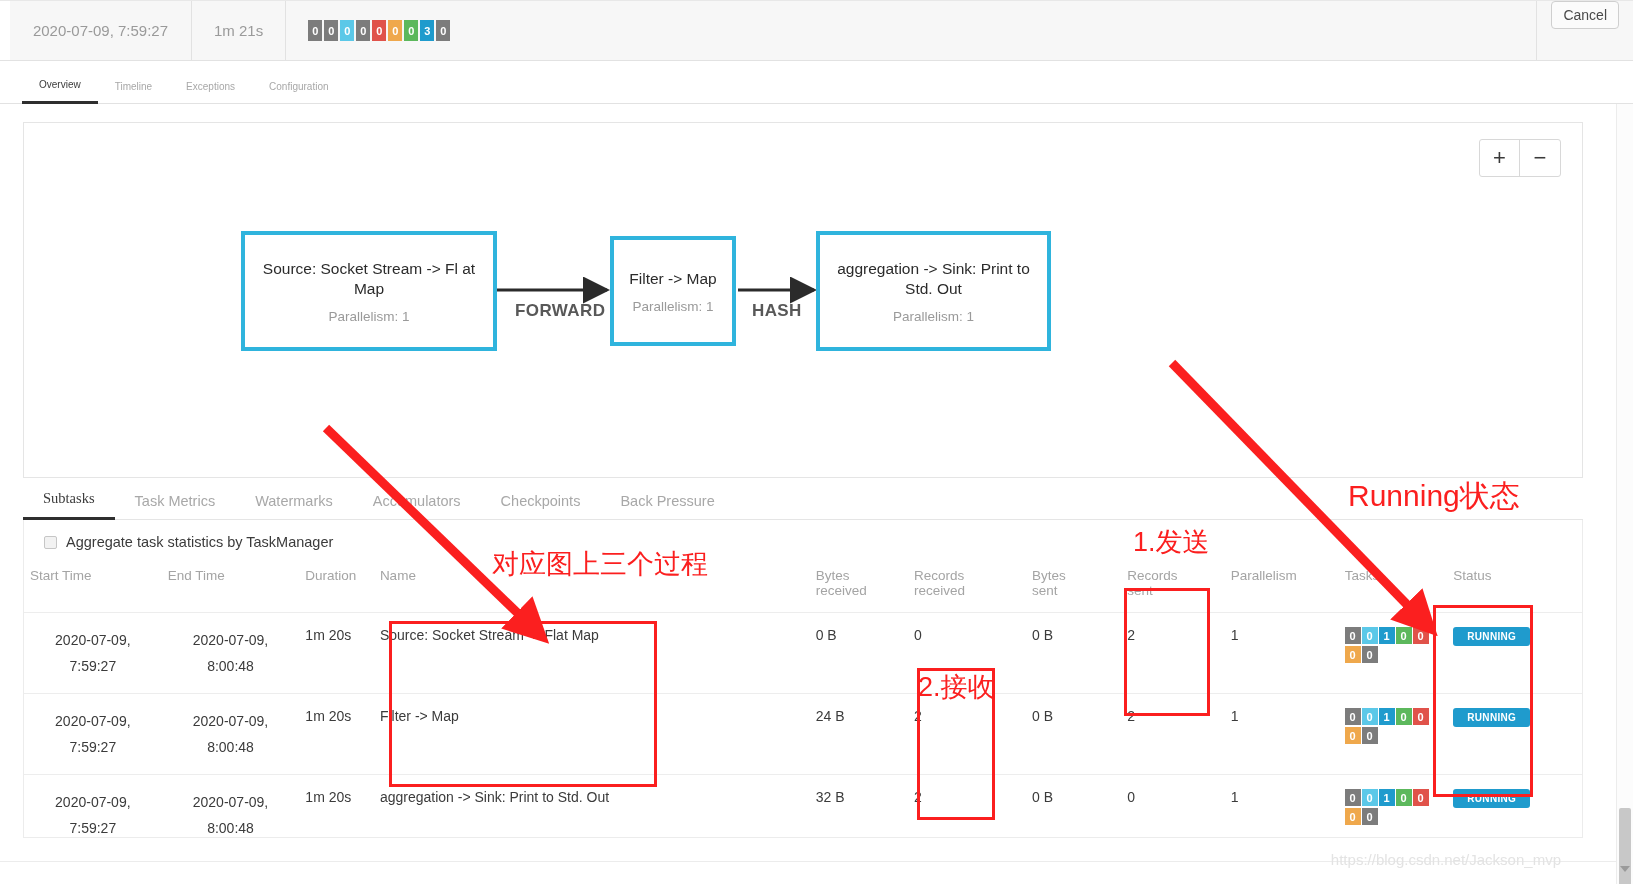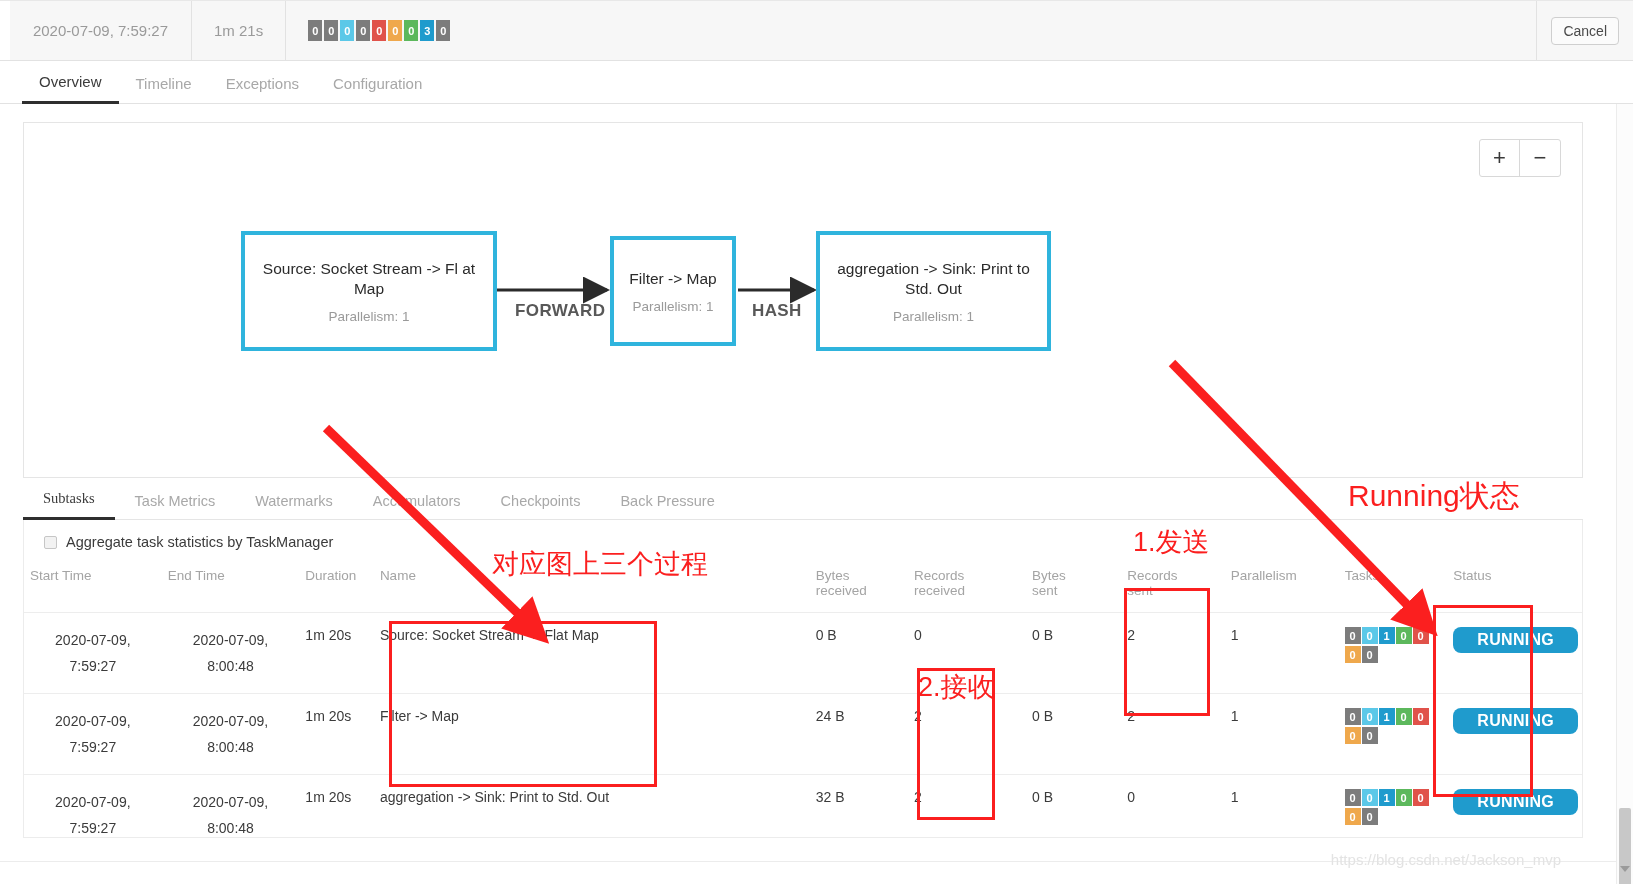--- a/index.html
+++ b/index.html
@@ -49,37 +49,37 @@
 
   .badge-row { display:flex; }
   .badge-row .b {
     width:14px; height:21px;
     color:#fff; font-size:11px; font-weight:bold;
     display:flex; align-items:center; justify-content:center;
     margin-right:2px;
   }
 
   .topbar .spacer { flex:1; border-right:1px solid #e2e2e2; }
-  .cancel-wrap { display:flex; align-items:center; padding:0 14px; }
+  .cancel-wrap { display:flex; align-items:flex-start; padding:0 14px; }
   .cancel-btn {
     border:1px solid #cfcfcf; background:#fbfbfb;
     border-radius:4px; padding:5px 11px;
     font-size:14px; color:#4a4a4a; cursor:pointer;
   }
 
   
   .navtabs {
     display:flex; align-items:flex-end;
     height:43px;
     background:#ffffff;
     border-bottom:1px solid #e2e2e2;
     padding-left:22px;
   }
   .navtabs .ntab {
-    font-size:15px; color:#a8a8a8;
+    font-size:10px; color:#a8a8a8;
     padding:0 17px 11px 17px; cursor:pointer;
     white-space:nowrap;
   }
   .navtabs .ntab.active {
     color:#3b3b3b;
     border-bottom:3px solid #2f2f2f;
     margin-bottom:-1px;
   }
 
   
@@ -174,22 +174,22 @@
 
   .task-badges { display:flex; flex-wrap:wrap; width:92px; }
   .task-badges .tb {
     width:16px; height:17px; margin:0 1px 2px 0;
     color:#fff; font-size:11px; font-weight:bold;
     display:flex; align-items:center; justify-content:center;
   }
   .status-pill {
     display:inline-block;
     background:#1f9bcd; color:#fff;
-    font-size:16px; font-weight:bold;
-    padding:4px 24px; border-radius:8px;
+    font-size:10px; font-weight:bold;
+    padding:4px 14px; border-radius:3px;
     letter-spacing:.3px;
   }
 
   
   .anno { position:absolute; pointer-events:none; }
   .anno-box { border:3px solid #fb1f1f; }
   .anno-text { color:#fb1f1f; font-size:27px; white-space:nowrap; }
   .anno-text.big { font-size:30px; }
 
   

